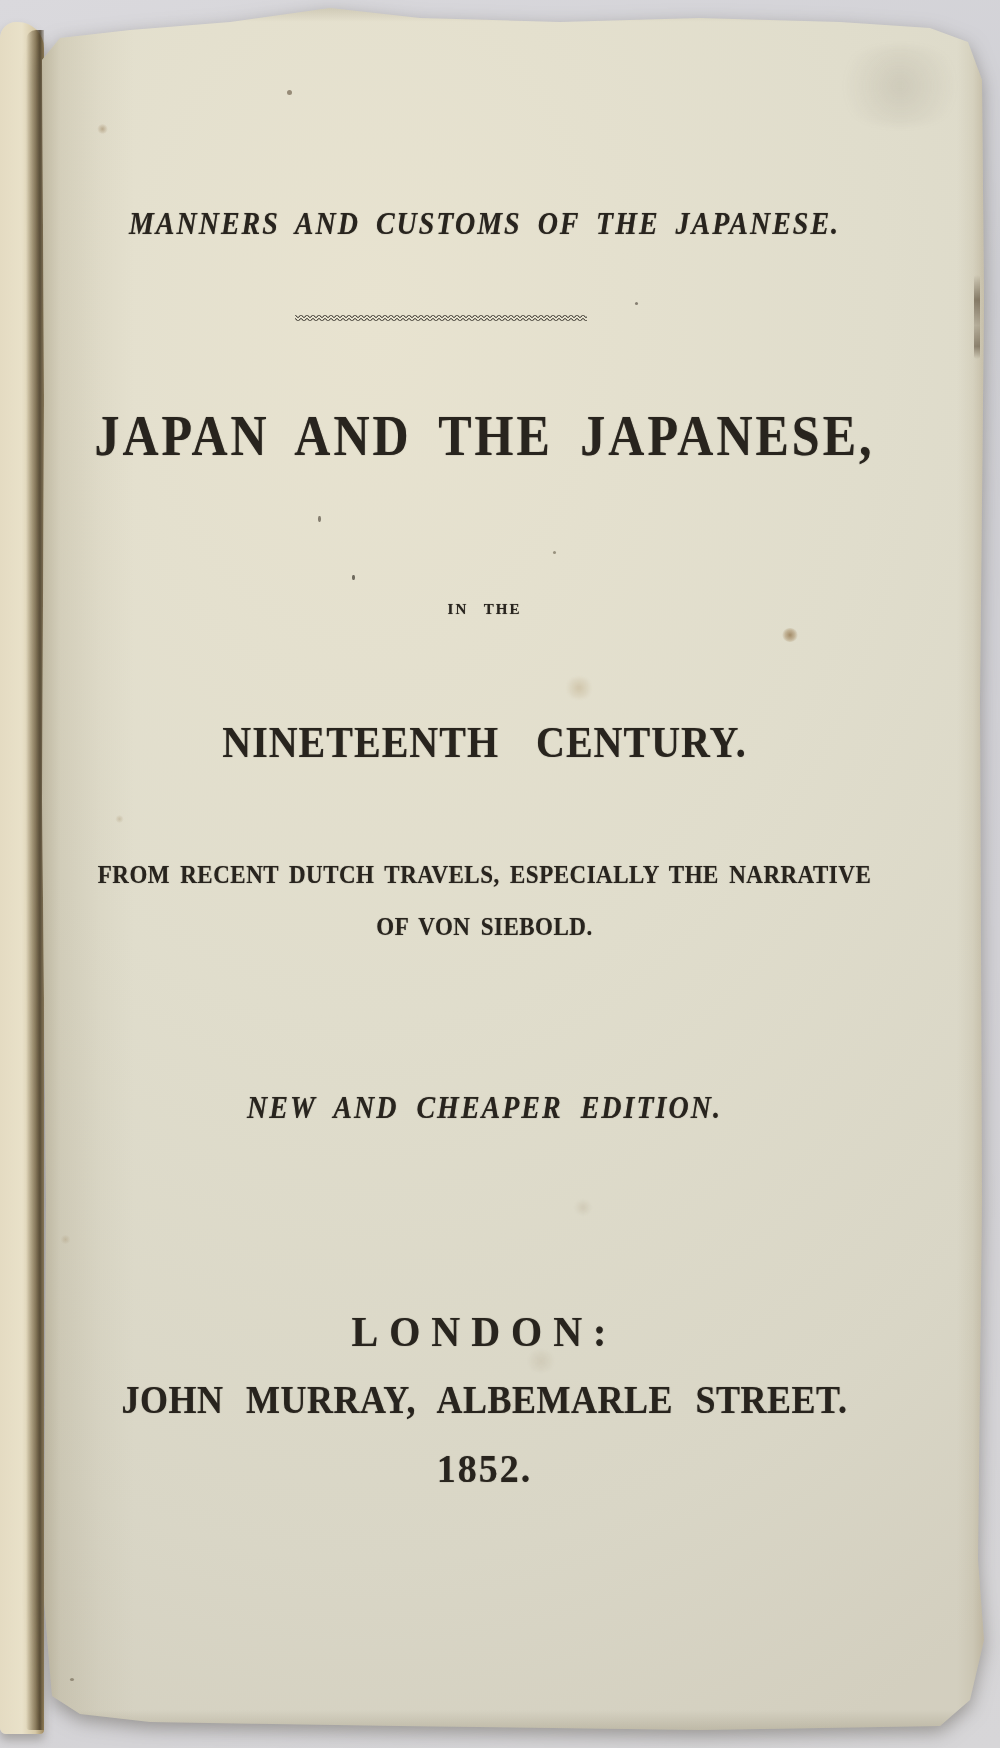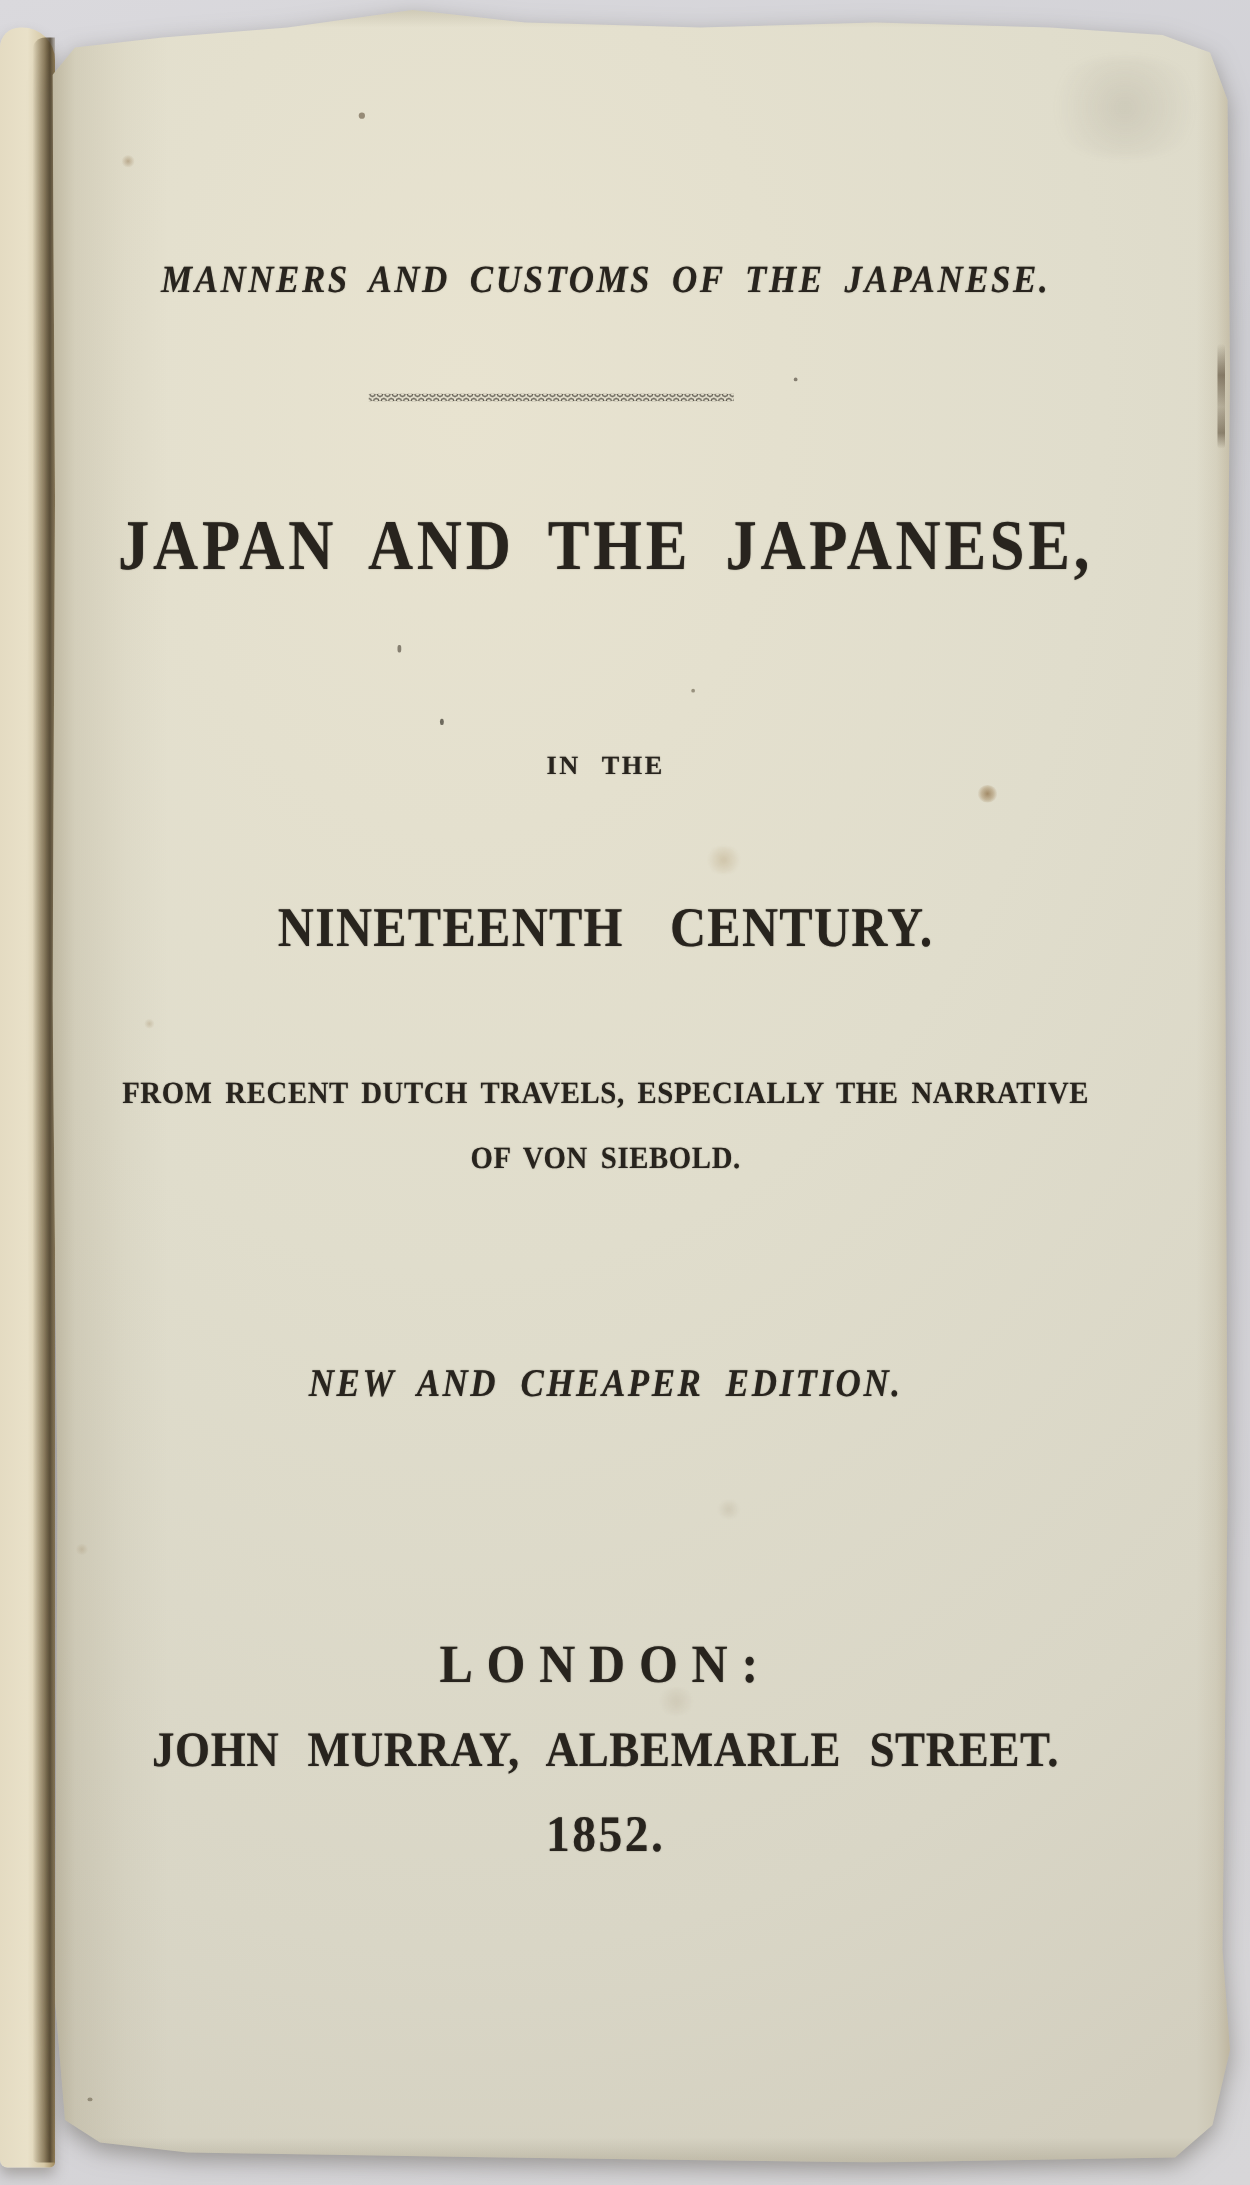--- a/index.html
+++ b/index.html
@@ -71,21 +71,21 @@
       letter-spacing:2px;word-spacing:7px;transform:scaleY(1.1);transform-origin:top center;}
   .wavy{
     position:absolute;top:309px;left:50%;margin-left:-190px;width:292px;height:6px;
     background:
       radial-gradient(circle at 50% 0%,rgba(0,0,0,0) 1.5px,#3a362e 1.7px,#3a362e 2.5px,rgba(0,0,0,0) 2.8px) 0 0/6px 6px repeat-x,
       radial-gradient(circle at 50% 100%,rgba(0,0,0,0) 1.5px,#3a362e 1.7px,#3a362e 2.5px,rgba(0,0,0,0) 2.8px) 3px 0/6px 6px repeat-x;
     opacity:.85;
   }
   .main-title{top:401px;font-size:50px;font-weight:bold;letter-spacing:3px;word-spacing:12px;
       transform:scaleY(1.14);transform-origin:top center;}
-  .series{top:596px;font-size:21px;font-weight:bold;letter-spacing:2px;word-spacing:10px;}
+  .series{top:596px;font-size:15px;font-weight:bold;letter-spacing:2px;word-spacing:10px;}
   .subtitle{top:714px;font-size:40px;font-weight:bold;letter-spacing:1px;word-spacing:26px;
       transform:scaleY(1.12);transform-origin:top center;}
   .src1{top:856px;font-size:23px;font-weight:bold;letter-spacing:.5px;word-spacing:4px;
       transform:scaleY(1.08);transform-origin:top center;}
   .src2{top:908px;font-size:23px;font-weight:bold;letter-spacing:.5px;word-spacing:4px;
       transform:scaleY(1.08);transform-origin:top center;}
   .edition{top:1086px;font-size:28px;font-style:italic;font-weight:bold;letter-spacing:2px;word-spacing:9px;
       transform:scaleY(1.12);transform-origin:top center;}
   .city{top:1304px;font-size:40px;font-weight:bold;letter-spacing:11px;
       transform:scaleY(1.08);transform-origin:top center;}

